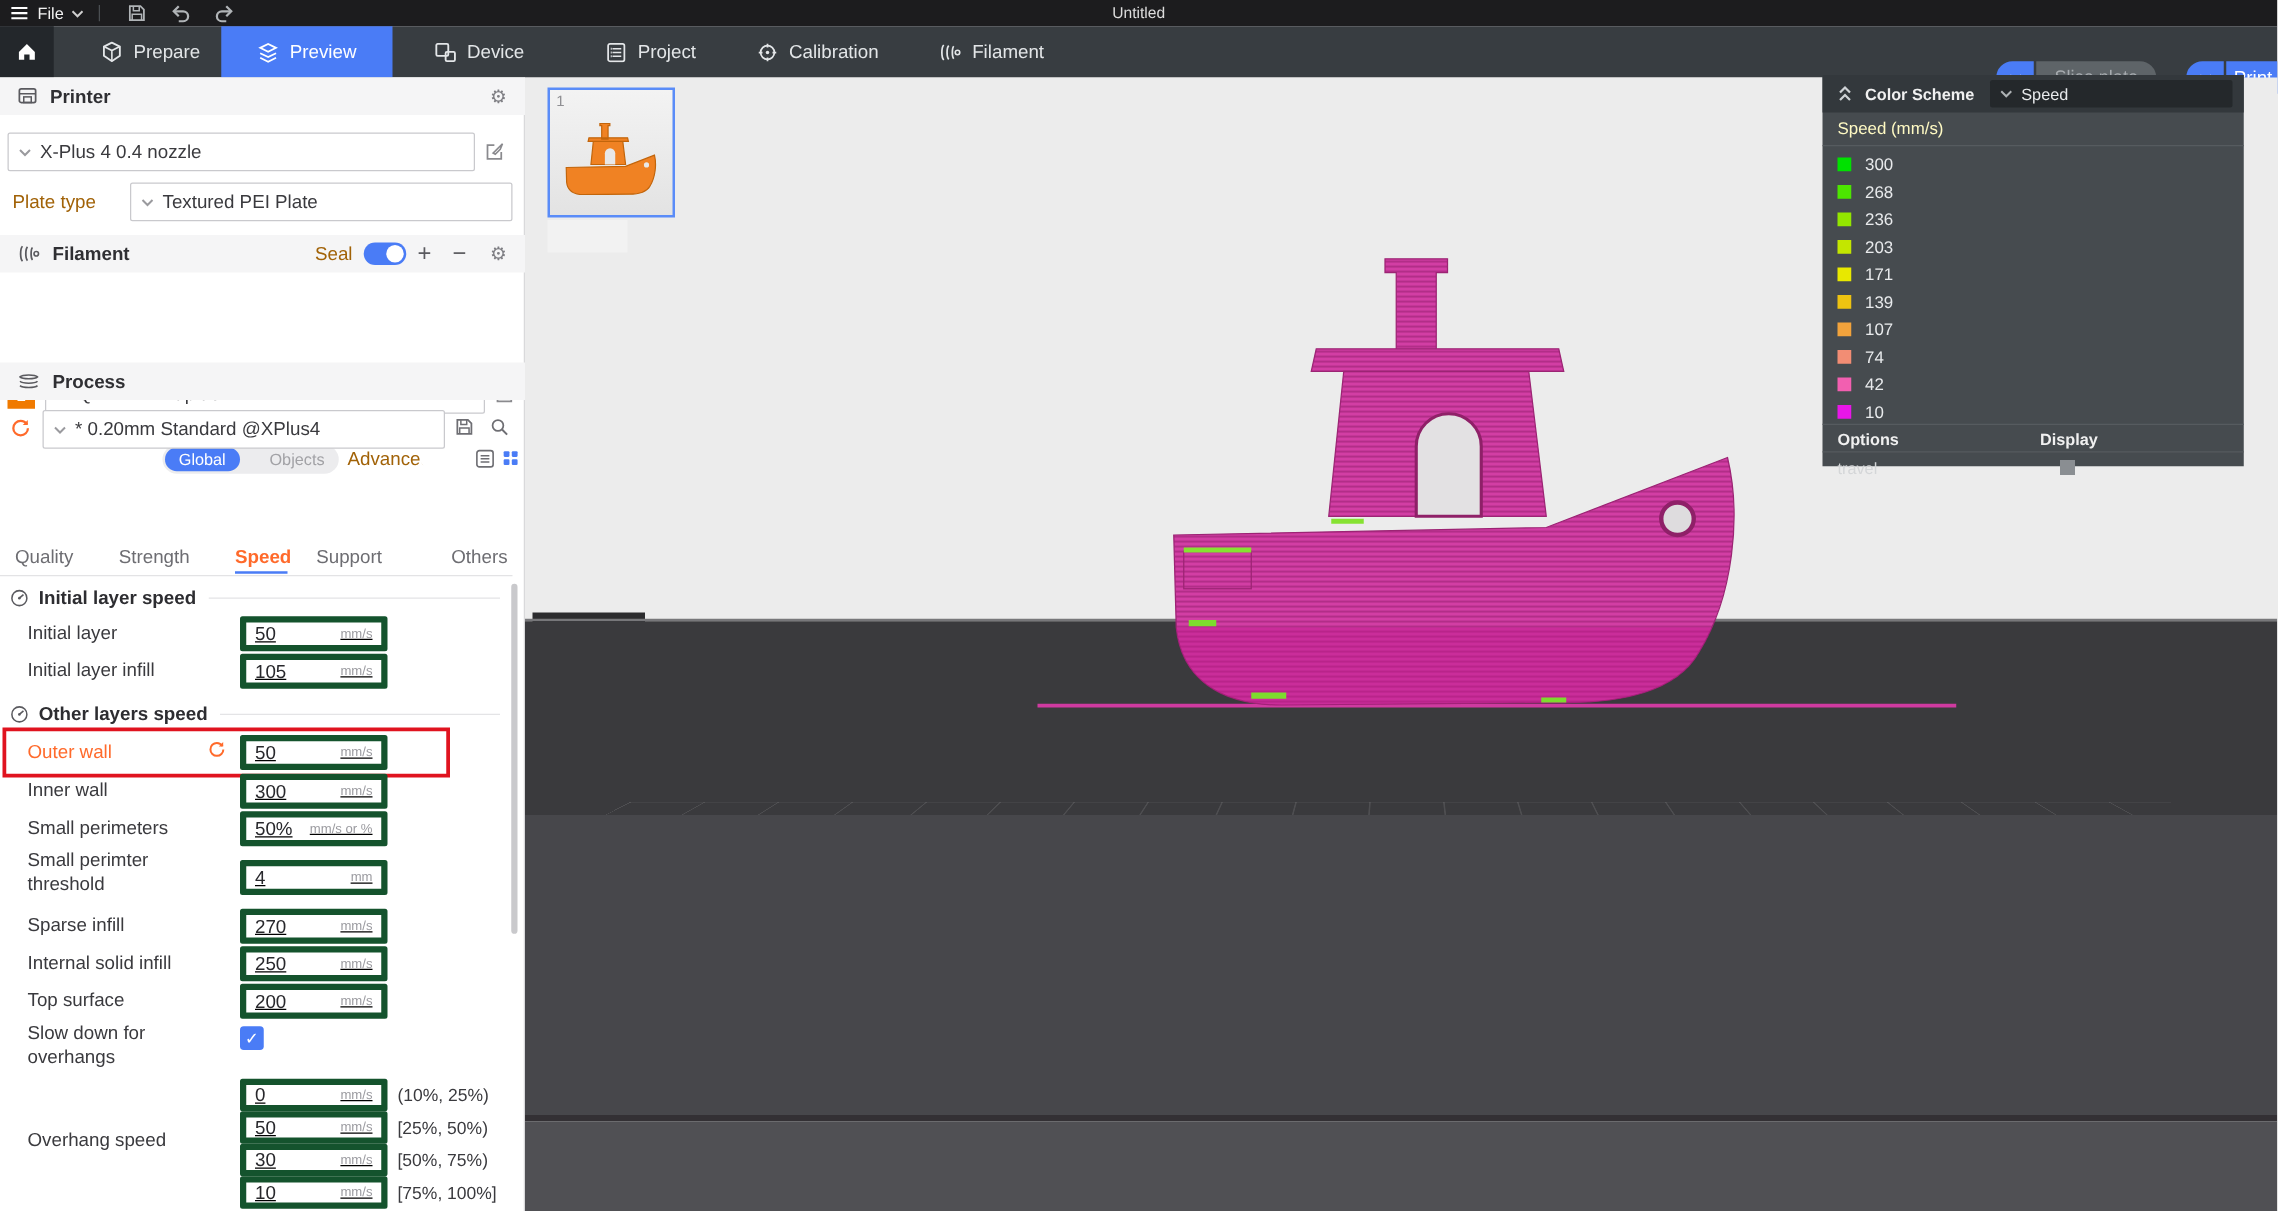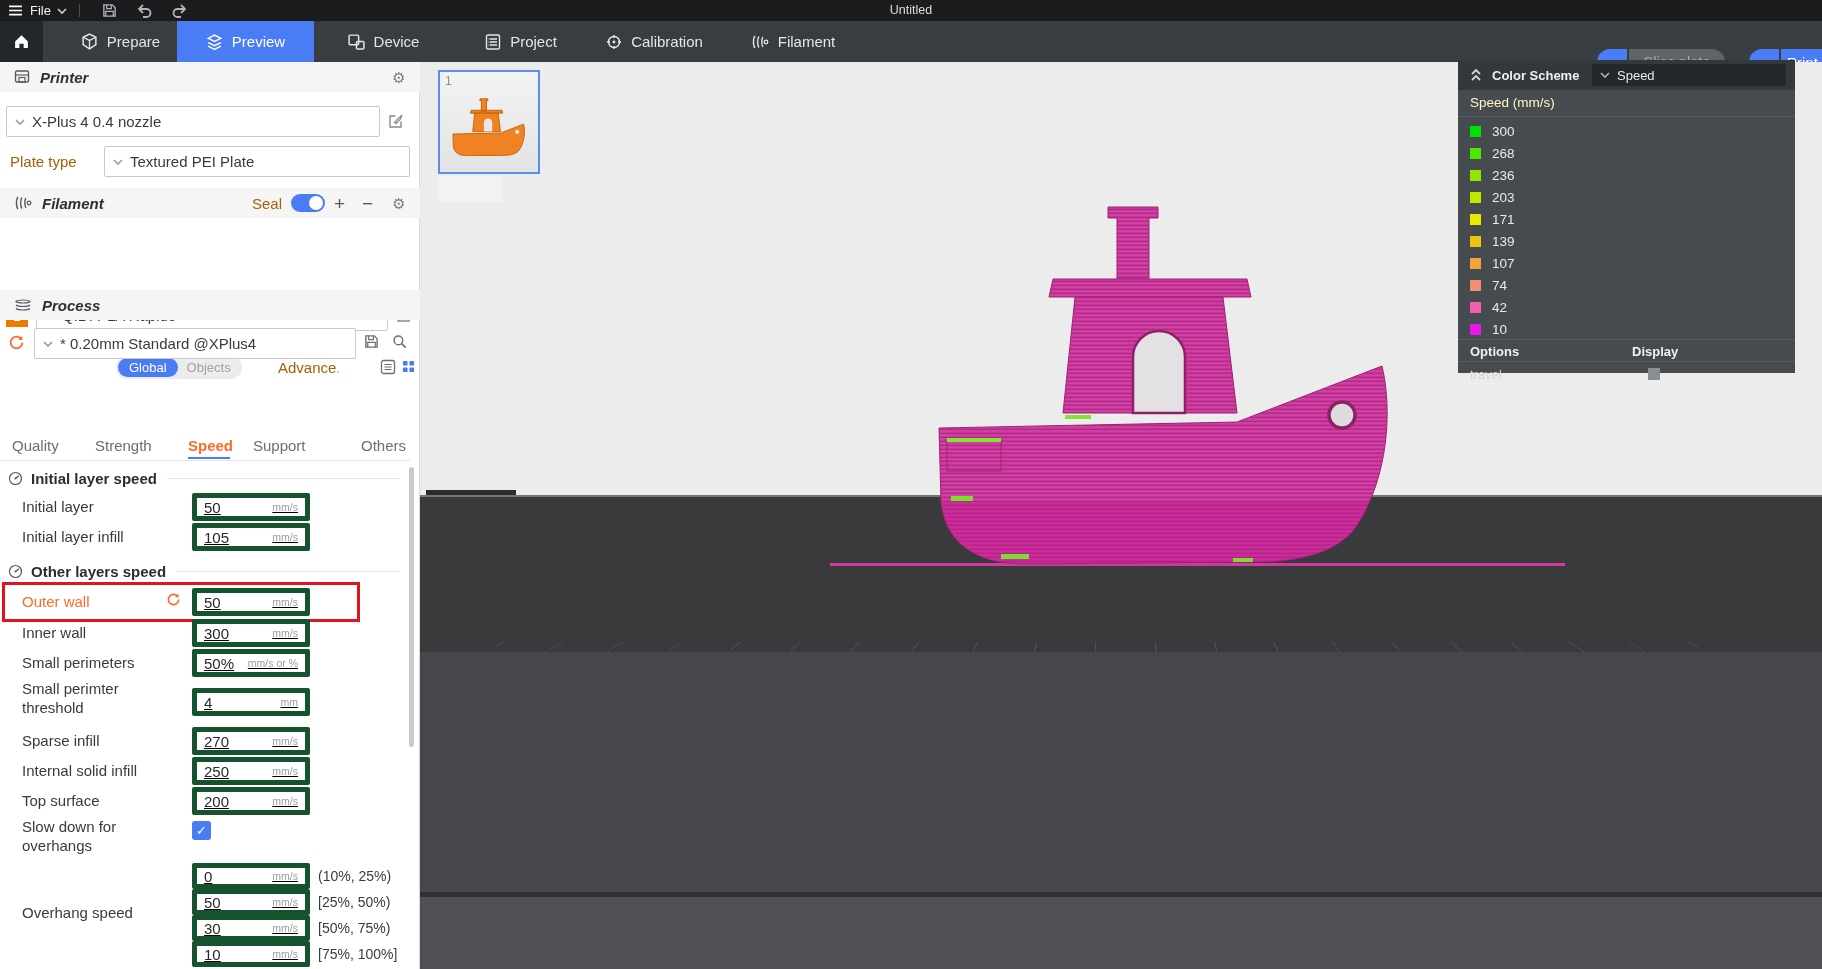--- a/index.html
+++ b/index.html
@@ -19,28 +19,28 @@
   #home-btn{left:0;top:0;width:43px;height:41px;background:#23272b;display:flex;align-items:center;justify-content:center;}
   .ttab{top:0;height:41px;display:flex;align-items:center;justify-content:center;gap:9px;color:#e3e6e8;font-size:15px;}
   .ttab.active{background:#4a7cf6;color:#fff;}
   .pillchev{top:28px;width:30px;height:26px;background:#4a7cf6;border-radius:13px 0 0 13px;display:flex;align-items:center;justify-content:center;}
   #slice-btn{left:1629px;top:28px;width:96px;height:26px;background:#5e6468;border-radius:0 13px 13px 0;color:#a6abaf;font-size:14.5px;display:flex;align-items:center;justify-content:center;}
   #print-btn{left:1781px;top:28px;width:48px;height:26px;background:#4a7cf6;color:#fff;font-size:15px;display:flex;align-items:center;padding-left:6px;box-sizing:border-box;}
 
   
   #sidebar{left:0;top:62px;width:420px;height:907px;background:#ffffff;border-right:1px solid #d9d9db;box-sizing:border-box;}
   .sec{left:0;width:420px;height:30px;background:#f5f5f6;display:flex;align-items:center;}
-  .sec .sec-title{font-size:15px;color:#2f2f33;font-weight:bold;margin-left:10px;font-style:italic;}
+  .sec .sec-title{font-size:15px;color:#2f2f33;font-weight:bold;margin-left:10px;}
   .dd{background:#fff;border:1px solid #c9c9cd;border-radius:2px;display:flex;align-items:center;gap:7px;padding:0 8px;box-sizing:border-box;}
   .dd .dd-txt{font-size:15px;color:#3a3a3e;white-space:nowrap;}
   .lbl{font-size:15px;color:#a16207;}
   .tgl{width:34px;height:18px;border-radius:9px;background:#4a7cf6;position:relative;}
   .tgl::after{content:"";position:absolute;right:2px;top:2px;width:14px;height:14px;border-radius:50%;background:#fff;}
   #fil-badge{left:6px;top:243px;width:22px;height:22px;background:#f07a00;color:#fff;font-size:14px;display:flex;align-items:center;justify-content:center;}
-  .scope-pill{left:116px;top:294px;height:23px;background:#ececee;border-radius:12px;display:flex;align-items:center;padding:0 2px;}
+  .scope-pill{left:130px;top:294px;height:23px;background:#ececee;border-radius:12px;display:flex;align-items:center;padding:0 2px;gap:15px;}
   .scope-seg-on{background:#4a7cf6;color:#fff;font-size:13px;border-radius:11px;height:19px;display:flex;align-items:center;padding:0 11px;}
   .scope-seg-off{color:#a2a2a6;font-size:13px;padding:0 9px;}
   .ptabs{left:0;top:370px;width:410px;height:28px;border-bottom:1px solid #e3e3e5;}
   .ptab{position:absolute;bottom:6px;font-size:15px;color:#6d6d72;}
   .ptab.active{color:#ff6a2b;font-weight:bold;}
   #speed-underline{left:188px;top:395px;width:42px;height:2px;background:#4a7cf6;}
 
   #settings{left:0;top:400px;width:420px;height:569px;overflow:hidden;}
   .ghdr{position:absolute;left:0;width:410px;height:24px;display:flex;align-items:center;}
   .ghdr .gt{font-size:15px;font-weight:bold;color:#2d2d31;margin-left:8px;white-space:nowrap;}

